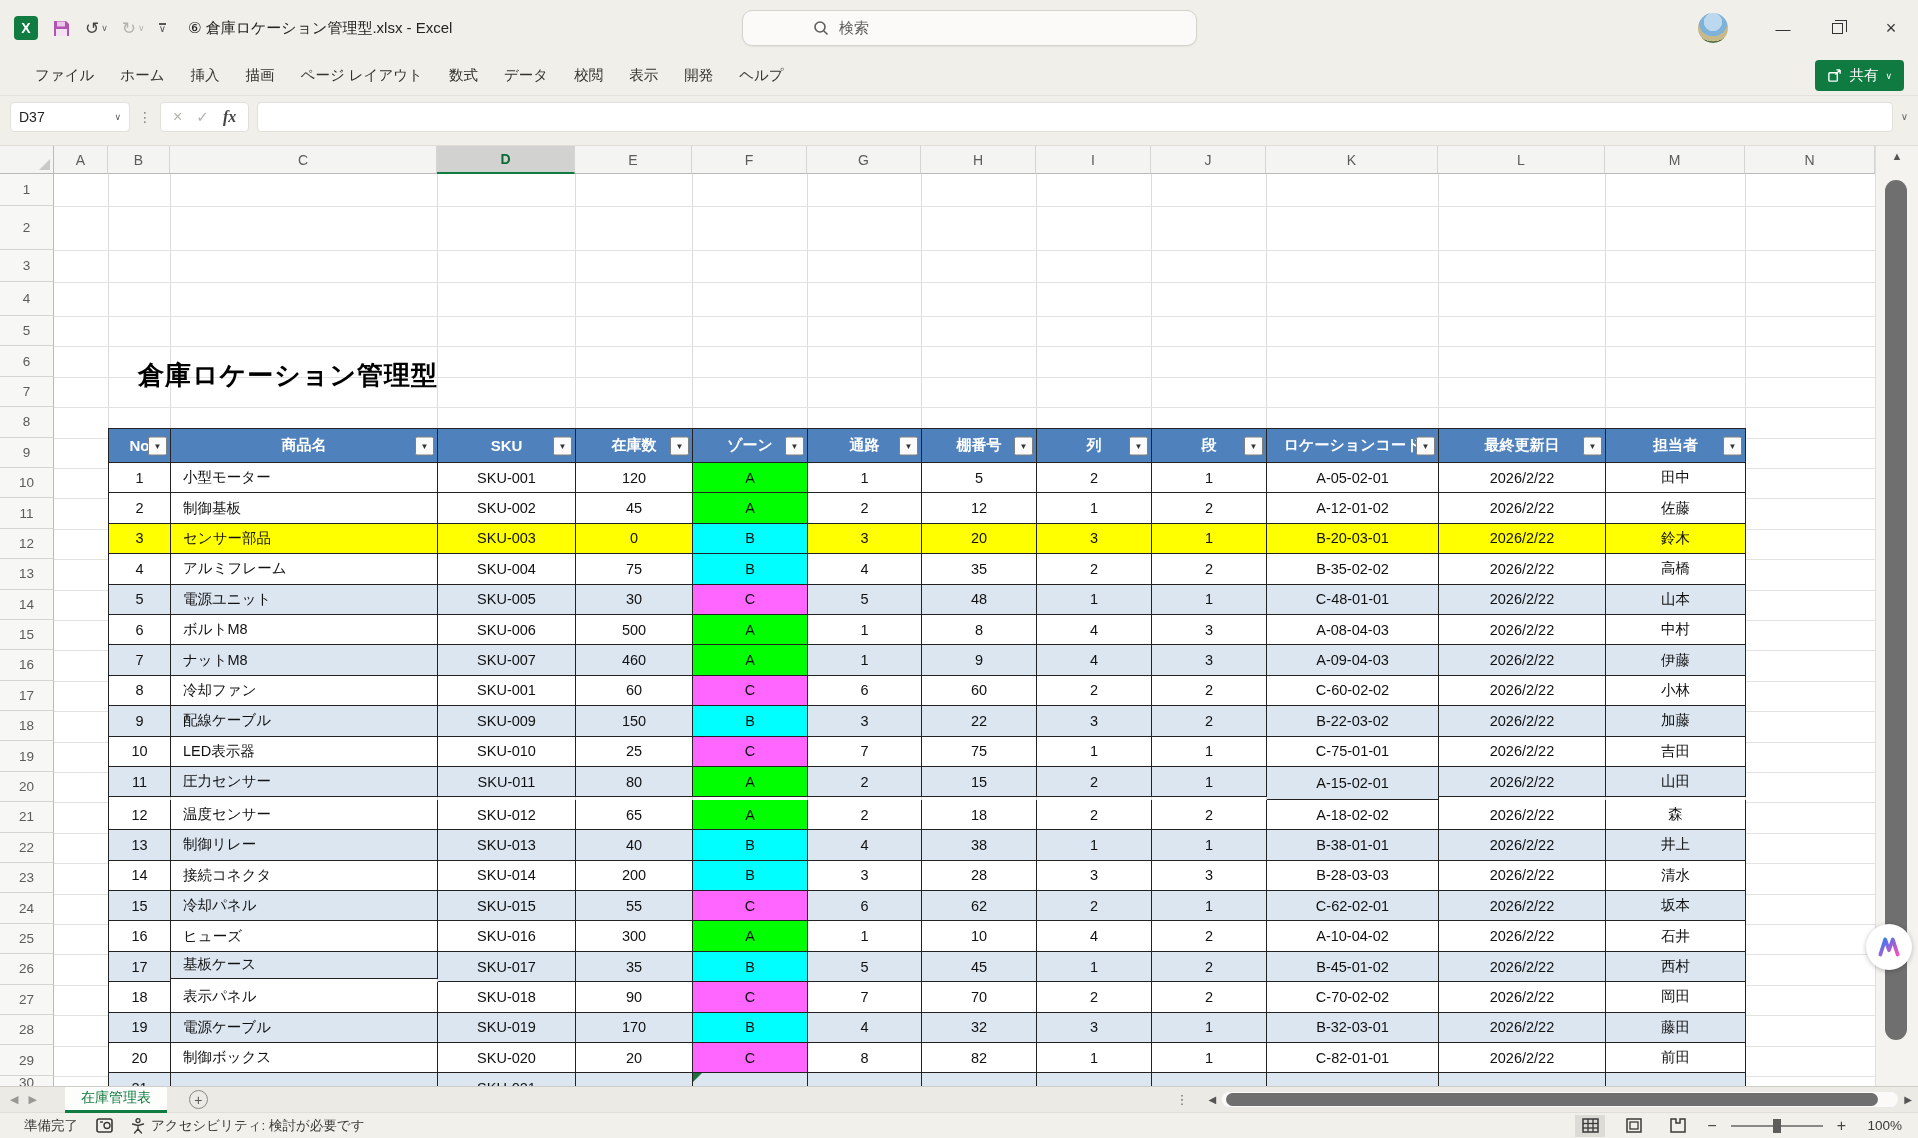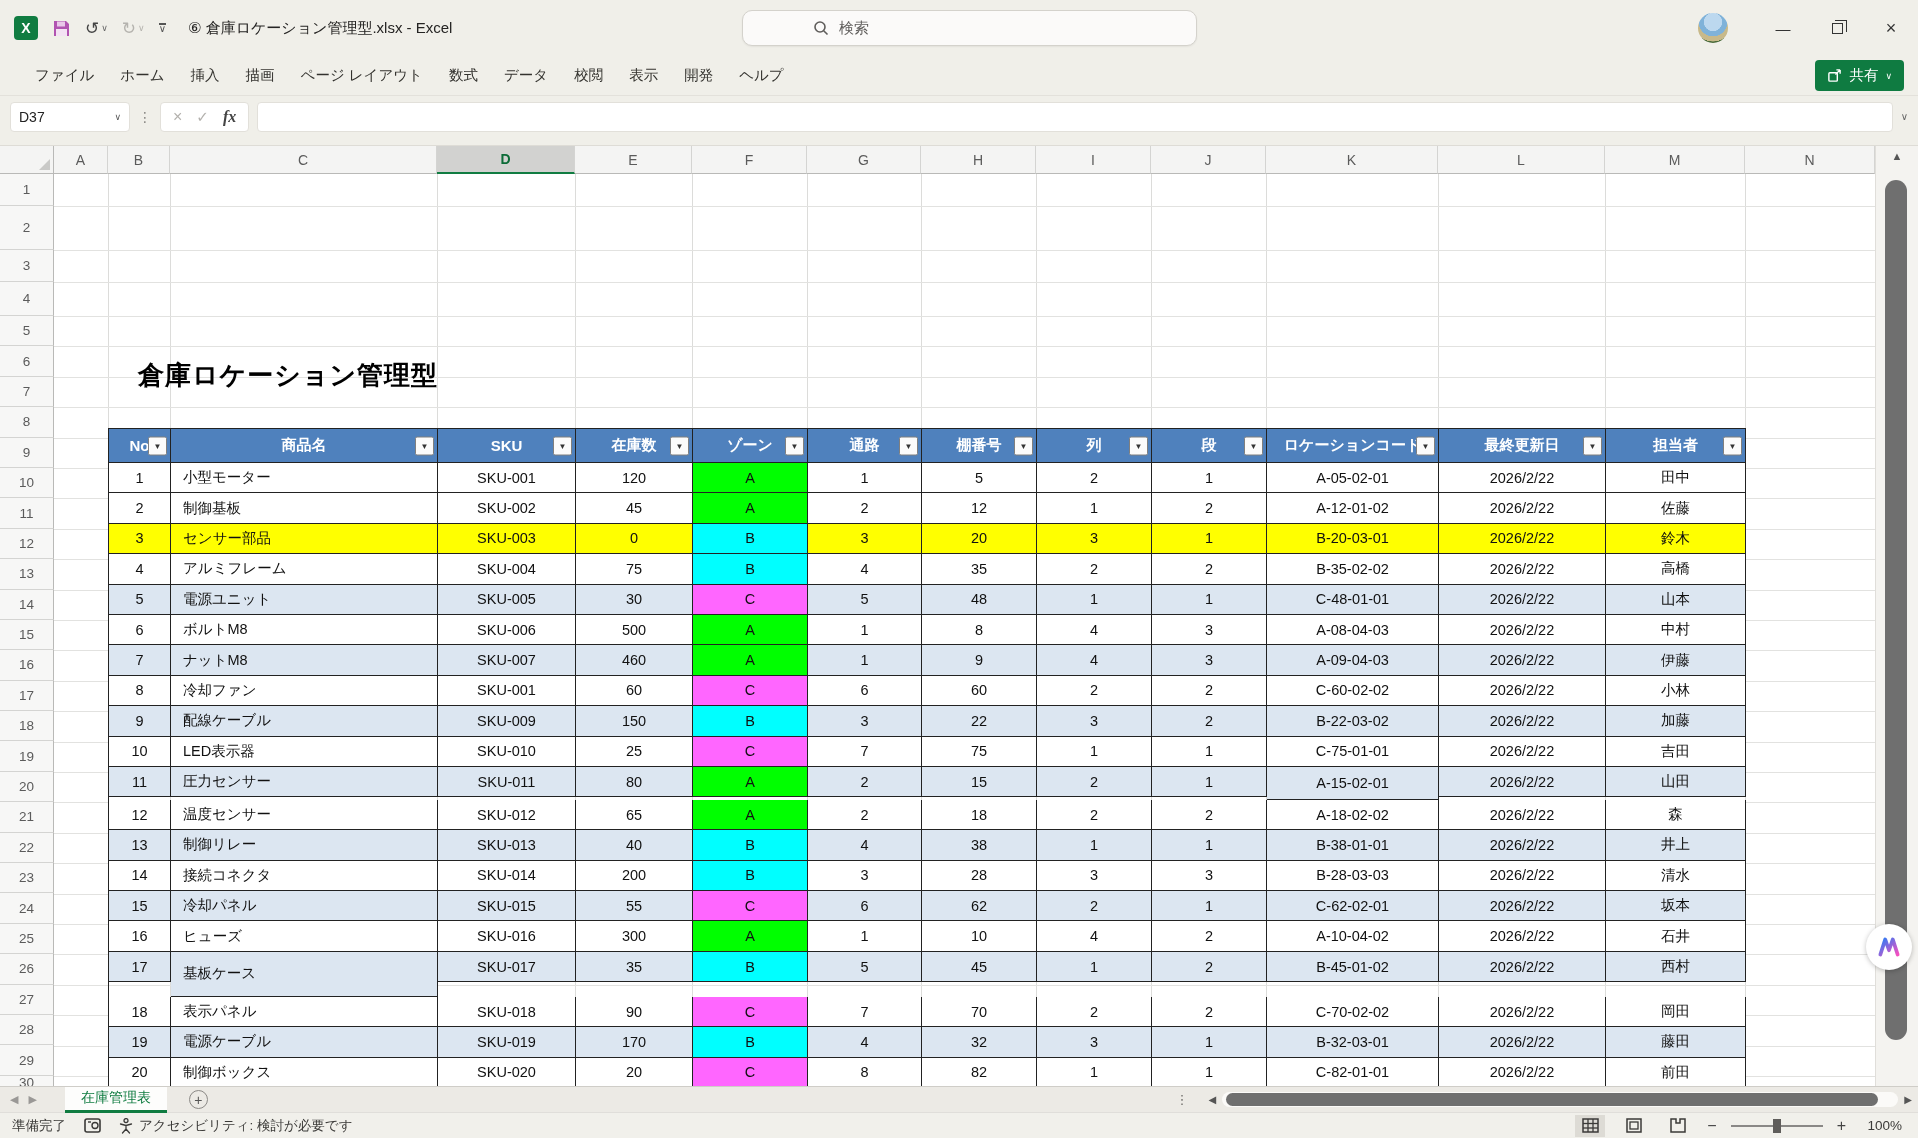--- a/index.html
+++ b/index.html
@@ -75,21 +75,21 @@
   .sheet-tab { height:26px; background:#fdfdfc; border-bottom:3px solid #107c41; color:#107c41; font-size:14px; display:flex; align-items:center; padding:0 16px; margin-left:18px; font-weight:500; }
   .add-sheet { width:19px; height:19px; border:1px solid #8b8986; border-radius:50%; color:#555; display:flex; align-items:center; justify-content:center; font-size:14px; margin-left:22px; line-height:0; }
   .hs-group { position:absolute; right:0; display:flex; align-items:center; height:100%; }
   .hs-dots { color:#6f6d6a; font-size:13px; margin-right:14px; }
   .hs-arrow { color:#555; font-size:10px; padding:0 6px; }
   .hs-track { width:676px; height:15px; background:#fbfaf8; border-radius:8px; position:relative; }
   .hs-thumb { position:absolute; left:4px; top:1px; height:13px; width:652px; background:#6f6f6f; border-radius:7px; }
 
   
   .statusbar { height:26px; background:#f1f0eb; border-top:1px solid #e0deda; display:flex; align-items:center; font-size:13.5px; color:#3b3a38; }
-  .sb-left { display:flex; align-items:center; gap:18px; padding-left:12px; }
+  .sb-left { display:flex; align-items:center; gap:18px; padding-left:24px; }
   .sb-right { margin-left:auto; display:flex; align-items:center; gap:14px; padding-right:16px; }
   .view-btn { width:30px; height:22px; display:flex; align-items:center; justify-content:center; }
   .view-btn.sel { background:#dddbd5; }
   .zoom-track { width:92px; height:2px; background:#8a8886; position:relative; }
   .zoom-thumb { position:absolute; left:42px; top:-6px; width:8px; height:14px; background:#5f5d5b; }
   .zoom-pm { font-size:16px; color:#444; }
   .zoom-val { min-width:42px; text-align:right; }
   svg { display:block; }
 </style>
 </head>
@@ -544,21 +544,21 @@
           <div class="tcell" style="width: 114px; height: 30.4px;">1</div>
           <div class="tcell" style="width: 115px; height: 30.4px;">10</div>
           <div class="tcell" style="width: 115px; height: 30.4px;">4</div>
           <div class="tcell" style="width: 115px; height: 30.4px;">2</div>
           <div class="tcell" style="width: 172px; height: 30.4px; text-align: center;">A-10-04-02</div>
           <div class="tcell" style="width: 167px; height: 30.4px;">2026/2/22</div>
           <div class="tcell" style="width: 140px; height: 30.4px;">石井</div>
         </div>
         <div class="trow">
           <div class="tcell" style="width: 62px; height: 30.4px; background: rgb(220, 230, 241);">17</div>
-          <div class="tcell left" style="width: 267px; height: 45px; background: rgb(220, 230, 241);">基板ケース</div>
+          <div class="tcell left" style="width: 267px; height: 27px; background: rgb(220, 230, 241);">基板ケース</div>
           <div class="tcell" style="width: 138px; height: 30.4px; background: rgb(220, 230, 241);">SKU-017</div>
           <div class="tcell" style="width: 117px; height: 30.4px; background: rgb(220, 230, 241);">35</div>
           <div class="tcell" style="width: 115px; height: 30.4px; background: rgb(0, 255, 255);">B</div>
           <div class="tcell" style="width: 114px; height: 30.4px; background: rgb(220, 230, 241);">5</div>
           <div class="tcell" style="width: 115px; height: 30.4px; background: rgb(220, 230, 241);">45</div>
           <div class="tcell" style="width: 115px; height: 30.4px; background: rgb(220, 230, 241);">1</div>
           <div class="tcell" style="width: 115px; height: 30.4px; background: rgb(220, 230, 241);">2</div>
           <div class="tcell" style="width: 172px; height: 30.4px; background: rgb(220, 230, 241);">B-45-01-02</div>
           <div class="tcell" style="width: 167px; height: 30.4px; background: rgb(220, 230, 241);">2026/2/22</div>
           <div class="tcell" style="width: 140px; height: 30.4px; background: rgb(220, 230, 241);">西村</div>

